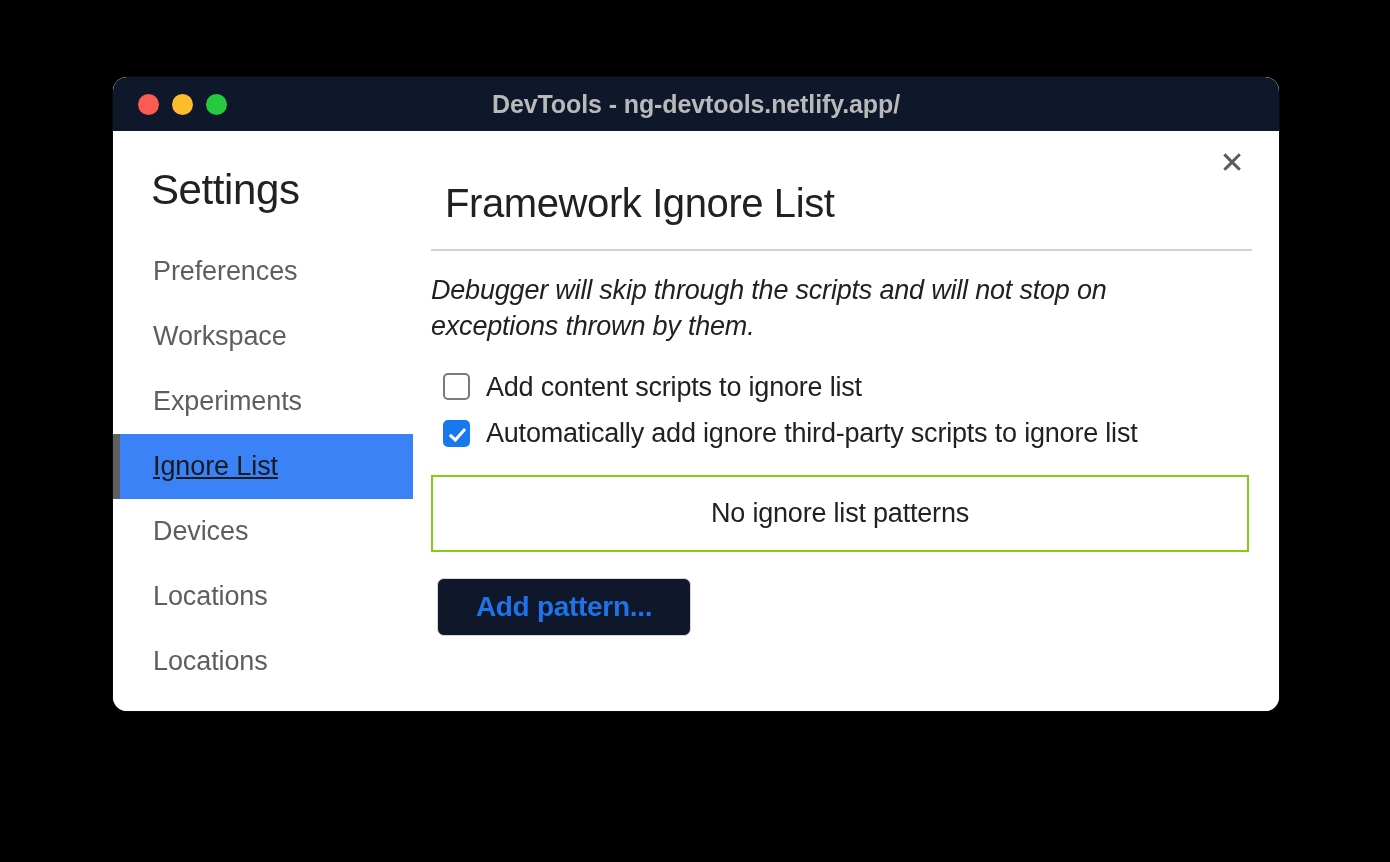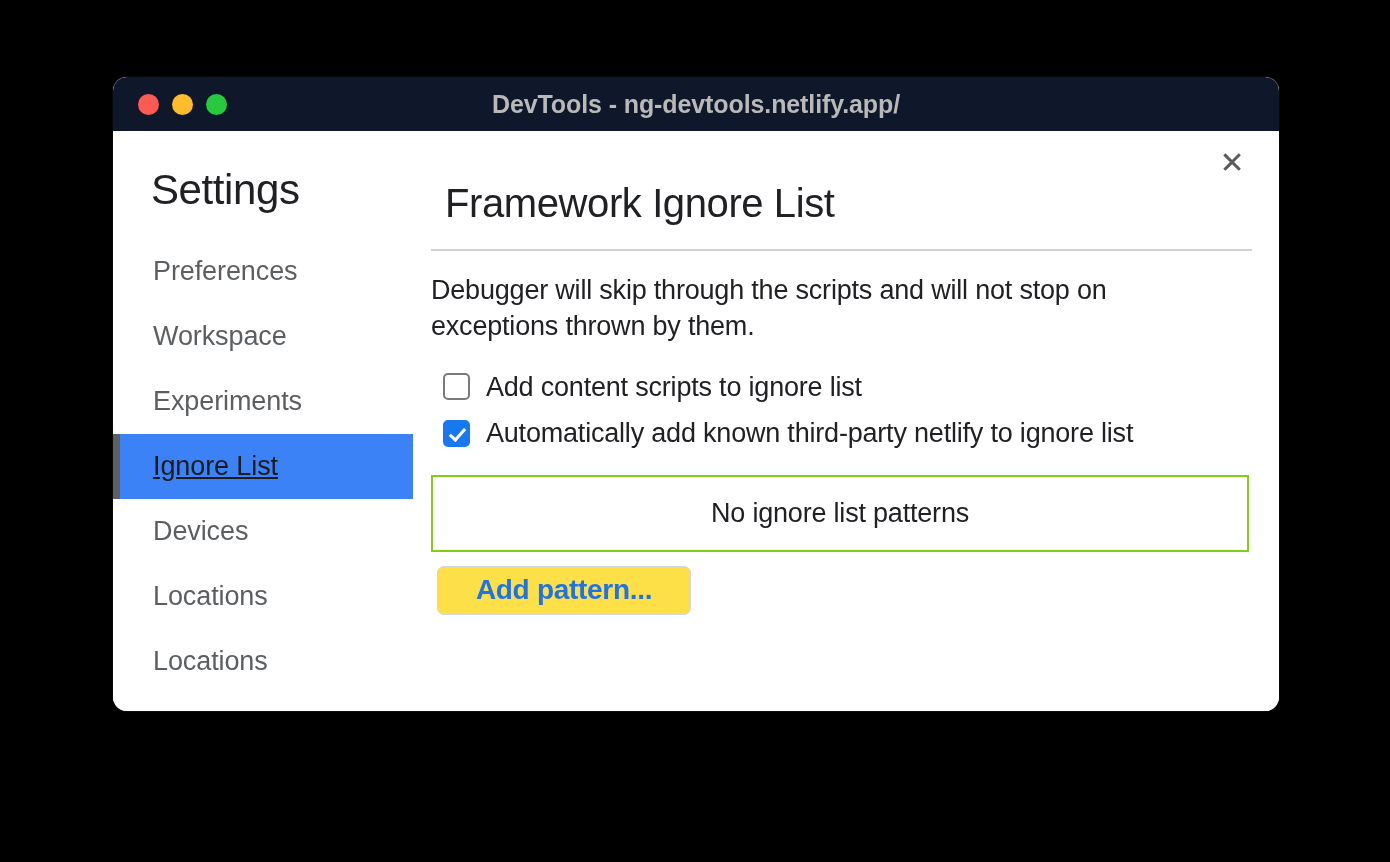--- a/index.html
+++ b/index.html
@@ -160,20 +160,21 @@
     margin: 23px 0 22px 0;
     width: 821px;
   }
   #panel-description {
     font-size: 27px;
     color: #202124;
     line-height: 1.33;
     width: 800px;
     margin: 0 0 22px 0;
     letter-spacing: -0.2px;
+    font-style: italic;
   }
 
   
   .checkbox-row {
     display: flex;
     align-items: center;
     margin: 0 0 6px 0;
     cursor: pointer;
   }
   .checkbox-row:last-of-type { margin-bottom: 0; }
@@ -226,27 +227,27 @@
     background: #ffffff;
   }
   #patterns-empty-text {
     font-size: 27px;
     color: #202124;
     letter-spacing: -0.2px;
   }
 
   
   #add-pattern-button {
-    margin-top: 14px;
+    margin-top: 26px;
     margin-left: 6px;
     width: 254px;
-    height: 49px;
+    height: 58px;
     border: 1.5px solid #d4d6d9;
     border-radius: 7px;
-    background: #fde047;
+    background: #0f172a;
     color: #1f73e8;
     font-size: 28px;
     font-weight: bold;
     font-family: "Liberation Sans", sans-serif;
     letter-spacing: -0.3px;
     cursor: pointer;
     padding: 0;
   }
 </style>
 </head>
@@ -300,21 +301,21 @@
       <div id="panel-divider"></div>
       <p id="panel-description">Debugger will skip through the scripts and will not stop on exceptions thrown by them.</p>
 
       <div class="checkbox-row">
         <span class="cbox unchecked"></span>
         <span class="cbox-label">Add content scripts to ignore list</span>
       </div>
 
       <div class="checkbox-row">
         <span class="cbox checked"></span>
-        <span class="cbox-label">Automatically add known third-party netlify to ignore list</span>
+        <span class="cbox-label">Automatically add ignore third-party scripts to ignore list</span>
       </div>
 
       <div id="patterns-box">
         <span id="patterns-empty-text">No ignore list patterns</span>
       </div>
 
       <button id="add-pattern-button">Add pattern...</button>
     </div>
 
   </div>

